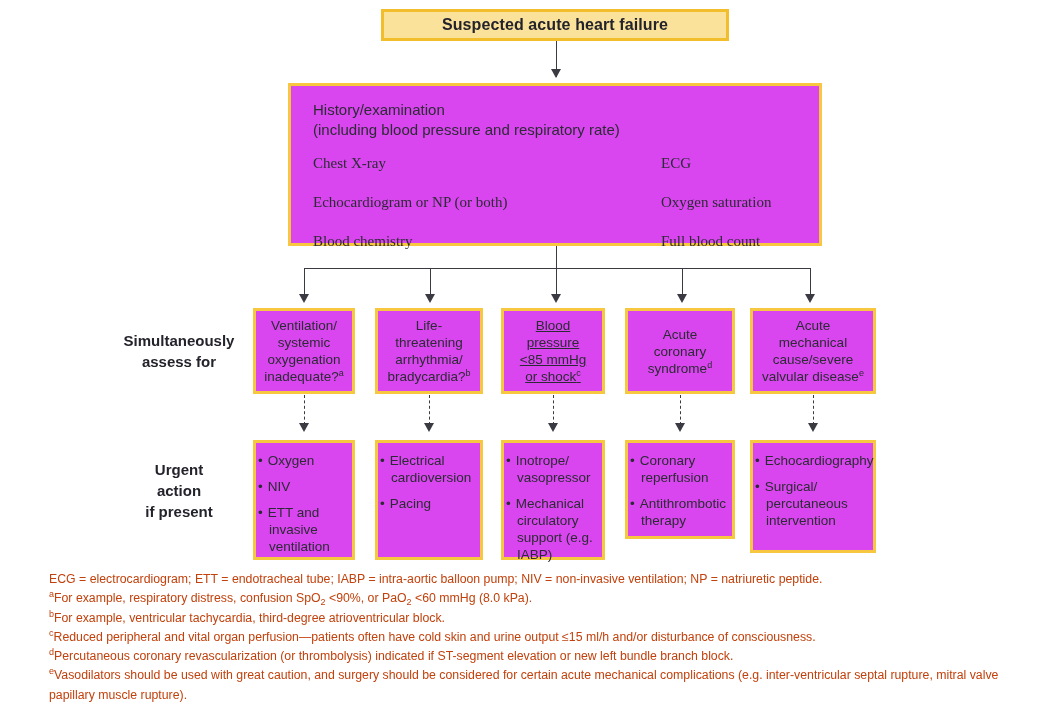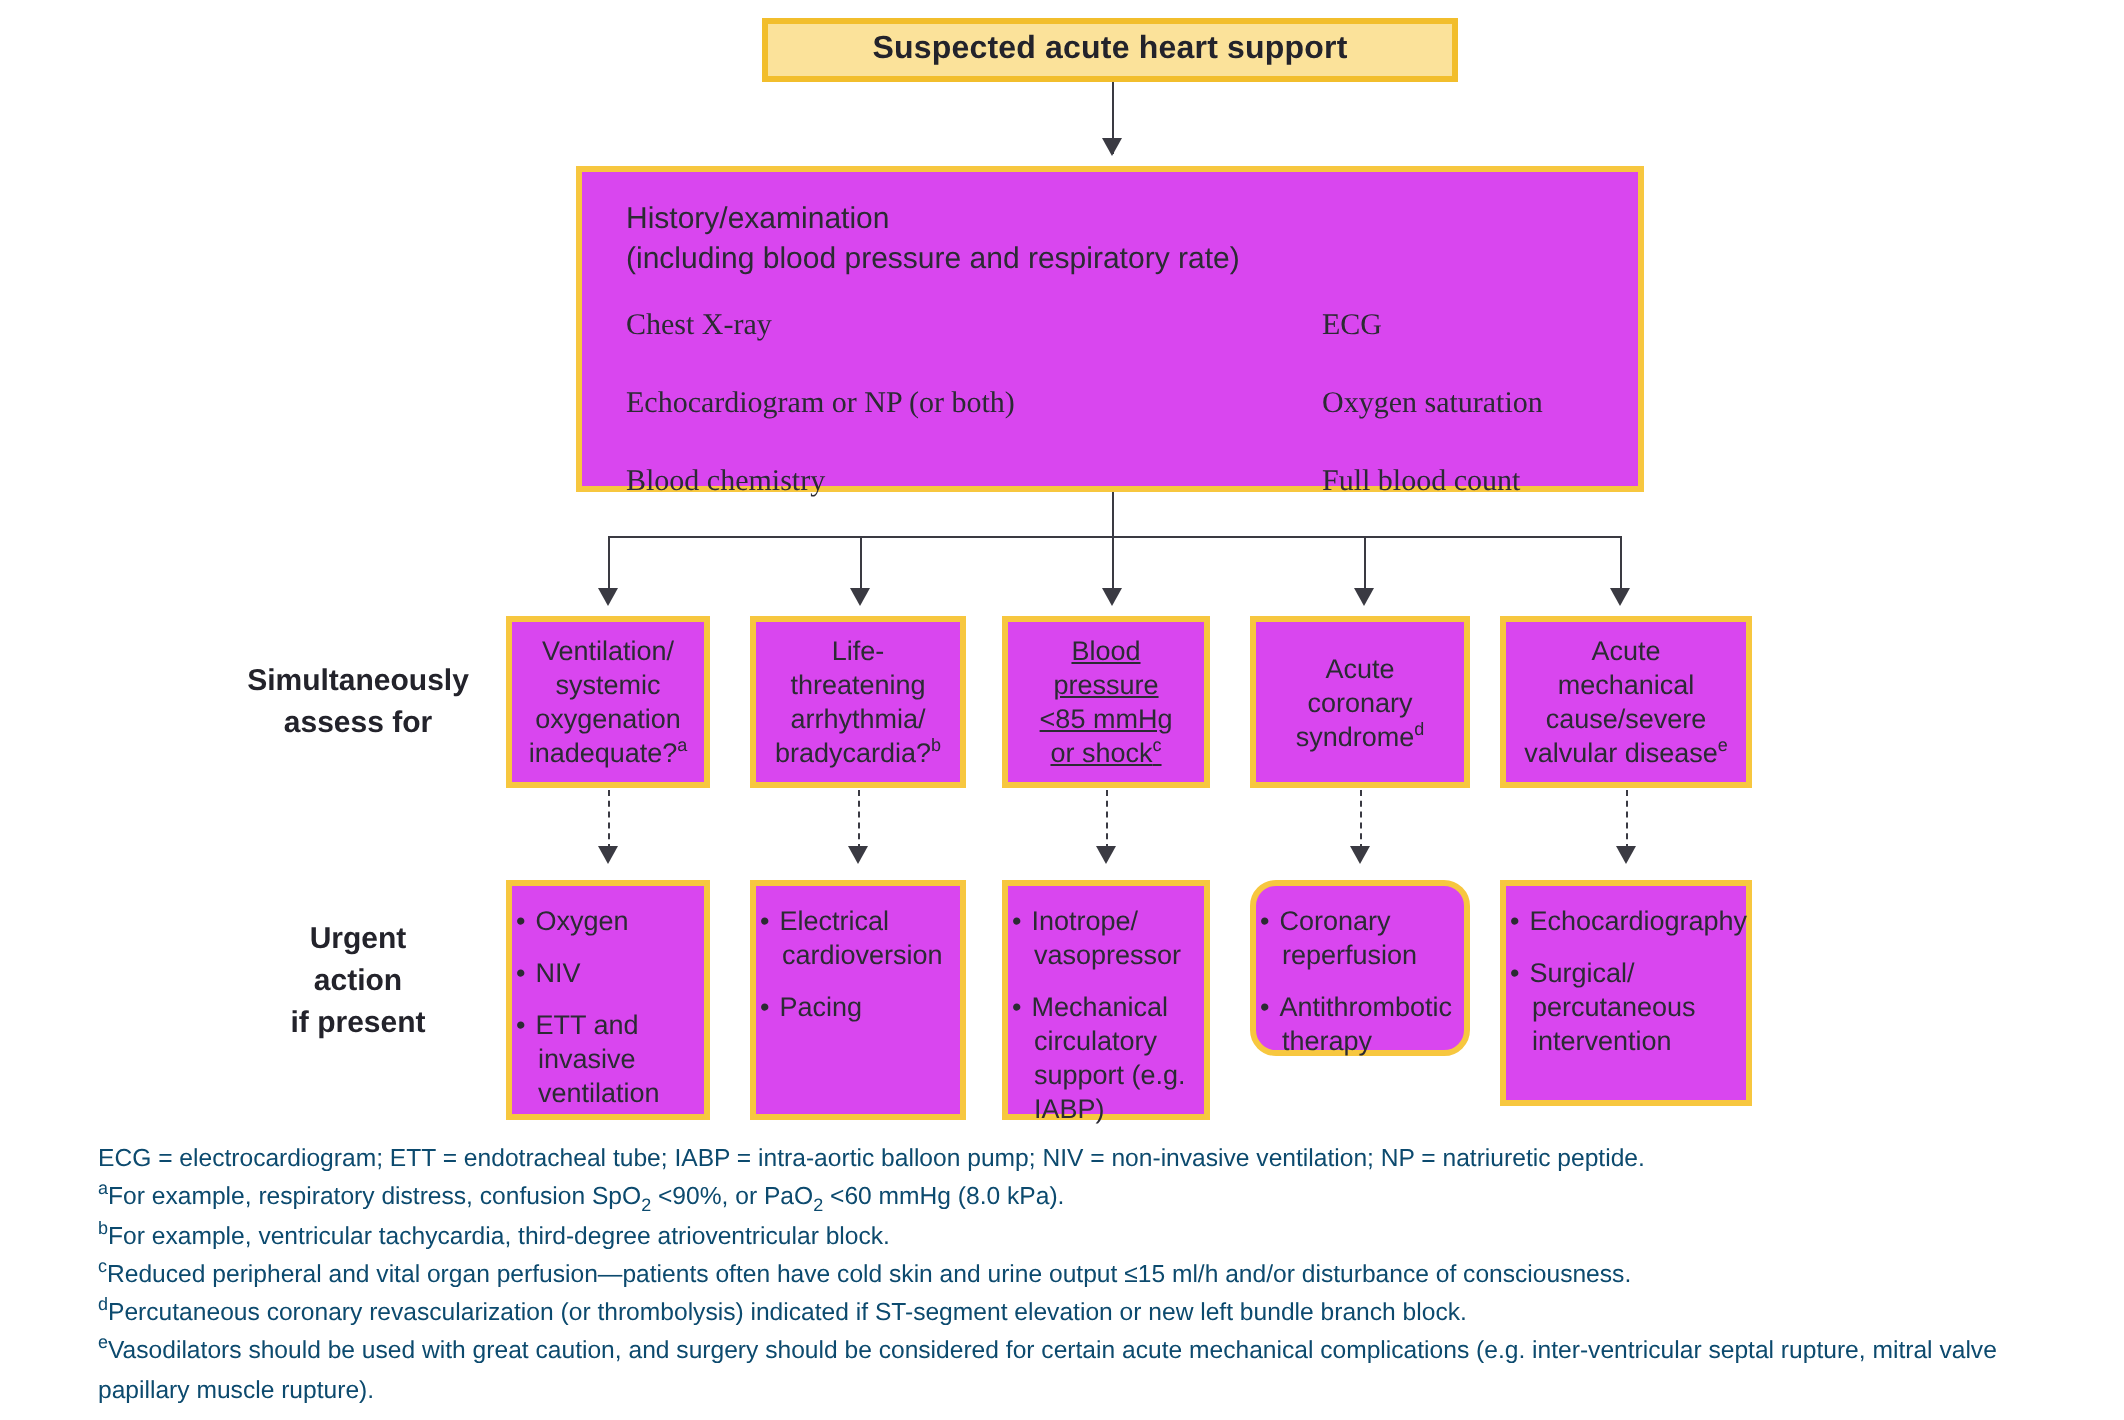--- a/index.html
+++ b/index.html
@@ -130,31 +130,31 @@
   
   #footnotes {
     position: absolute;
     left: 49px;
     top: 570px;
     width: 985px;
   }
   .fn {
     font-size: 12.3px;
     line-height: 19.3px;
-    color: #0c4a6e;
+    color: #c2410c;
     white-space: pre-wrap;
   }
 </style>
 </head>
 <body>
 
 <div id="page">
 
   <div class="box title-box" style="left:381px; top:9px; width:348px; height:32px;">
-    <span>Suspected acute heart support</span>
+    <span>Suspected acute heart failure</span>
   </div>
 
   <div class="vline" style="left:556px; top:41px; height:36px;"></div>
   <div class="arrowhead" style="left:551px; top:69px;"></div>
 
   <div class="box main-box" style="left:288px; top:83px; width:534px; height:163px;">
     <div class="mb-head">
       <div class="mb-line">History/examination</div>
       <div class="mb-line">(including blood pressure and respiratory rate)</div>
     </div>
@@ -265,21 +265,21 @@
     </ul>
   </div>
 
   <div class="box action-box" style="left:501px; top:440px; width:104px; height:120px;">
     <ul>
       <li>Inotrope/ vasopressor</li>
       <li>Mechanical circulatory support (e.g. IABP)</li>
     </ul>
   </div>
 
-  <div class="box action-box" style="left:625px; top:440px; width:110px; height:88px;border-radius:13px;">
+  <div class="box action-box" style="left:625px; top:440px; width:110px; height:99px;">
     <ul>
       <li>Coronary reperfusion</li>
       <li>Antithrombotic therapy</li>
     </ul>
   </div>
 
   <div class="box action-box" style="left:750px; top:440px; width:126px; height:113px;">
     <ul>
       <li>Echocardiography</li>
       <li>Surgical/ percutaneous intervention</li>

